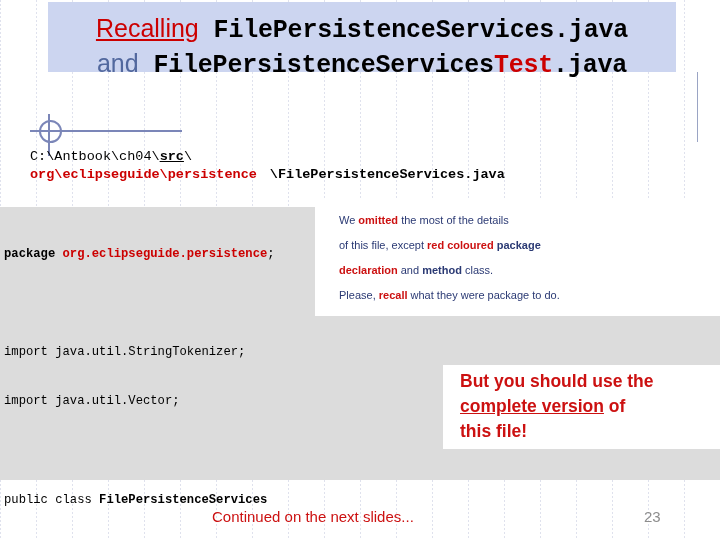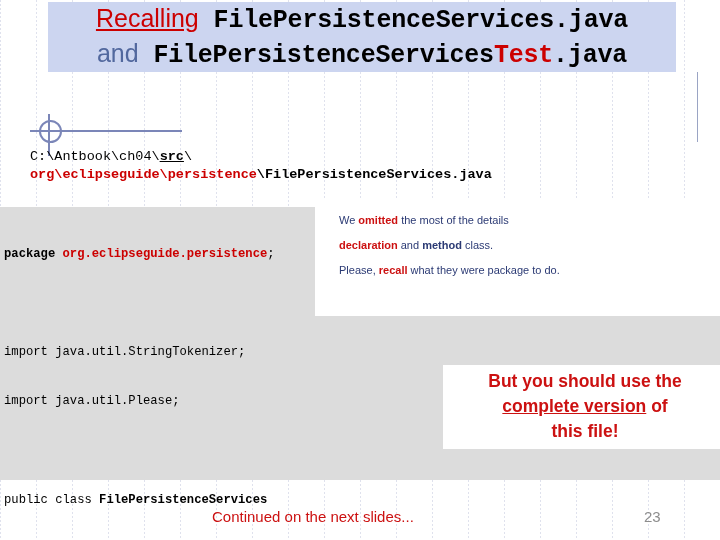--- a/index.html
+++ b/index.html
@@ -38,21 +38,21 @@
   
   .title-band {
     position: absolute;
     left: 48px;
     top: 2px;
     width: 628px;
     height: 70px;
     background: #ccd5f0;
     text-align: center;
     box-sizing: border-box;
-    padding-top: 0;
+    padding-top: 10px;
   }
   .title-line {
     line-height: 33px;
     white-space: nowrap;
     font-size: 25px;
   }
   .t-sans-red {
     font-family: "Liberation Sans", sans-serif;
     color: #cc0000;
     text-decoration: underline;
@@ -128,21 +128,21 @@
     top: 148px;
     width: 660px;
     font-family: "Liberation Mono", monospace;
     font-size: 13.5px;
     line-height: 18px;
     white-space: nowrap;
   }
   .p-plain { color: #000; font-weight: normal; }
   .p-src   { color: #000; font-weight: bold; text-decoration: underline; }
   .p-red   { color: #cc0000; font-weight: bold; margin-top: 27px; }
-  .p-bold  { color: #000; font-weight: bold; }
+  .p-bold  { color: #000; font-weight: bold; margin-left: 13px; }
 
   
   .code-block {
     position: absolute;
     left: 0px;
     top: 207px;
     width: 720px;
     height: 273px;
     background: #dcdcdc;
     font-family: "Liberation Mono", monospace;
@@ -193,21 +193,20 @@
     position: absolute;
     left: 17px;
     top: 4px;
     width: 250px;
     font-family: "Liberation Sans", sans-serif;
     font-size: 17.5px;
     font-weight: bold;
     line-height: 25px;
     color: #cc1111;
     white-space: nowrap;
-    text-align: center;
   }
   .u { text-decoration: underline; }
 
   
   .footer-note {
     position: absolute;
     left: 212px;
     top: 508px;
     font-family: "Liberation Sans", sans-serif;
     font-size: 15px;
@@ -247,38 +246,39 @@
 
   <div class="path-block">
     <div><span class="p-plain">C:\Antbook\ch04\</span><span class="p-src">src</span><span class="p-plain">\</span></div>
     <div><span class="p-red">org\eclipseguide\persistence</span><span class="p-bold">\FilePersistenceServices.java</span></div>
   </div>
 
   <div class="code-block">
     <div class="code-line"><span class="c-bold">package</span><span class="c-kw-red"> org.eclipseguide.persistence</span><span>;</span></div>
     <div class="code-line"></div>
     <div class="code-line">import java.util.StringTokenizer;</div>
-    <div class="code-line">import java.util.Please;</div>
+    <div class="code-line">import java.util.Vector;</div>
     <div class="code-line"></div>
     <div class="code-line"><span>public class </span><span class="c-bold">FilePersistenceServices</span></div>
     
     
     
     
     
     
     
     
     
     
   </div>
 
   <div class="note-panel">
     <div class="note-text">
       <div><span>We </span><span class="n-red">omitted</span><span> the most of the details</span></div>
+      <div><span>of this file, except </span><span class="n-red">red coloured</span><span> </span><span class="n-blue-bold">package</span></div>
       <div><span class="n-red">declaration</span><span> and </span><span class="n-blue-bold">method</span><span> class.</span></div>
       <div><span>Please, </span><span class="n-red">recall</span><span> what they were package to do.</span></div>
     </div>
   </div>
 
   <div class="callout">
     <div class="callout-text">
       <div>But you should use the</div>
       <div><span class="u">complete version</span><span> of</span></div>
       <div>this file!</div>

